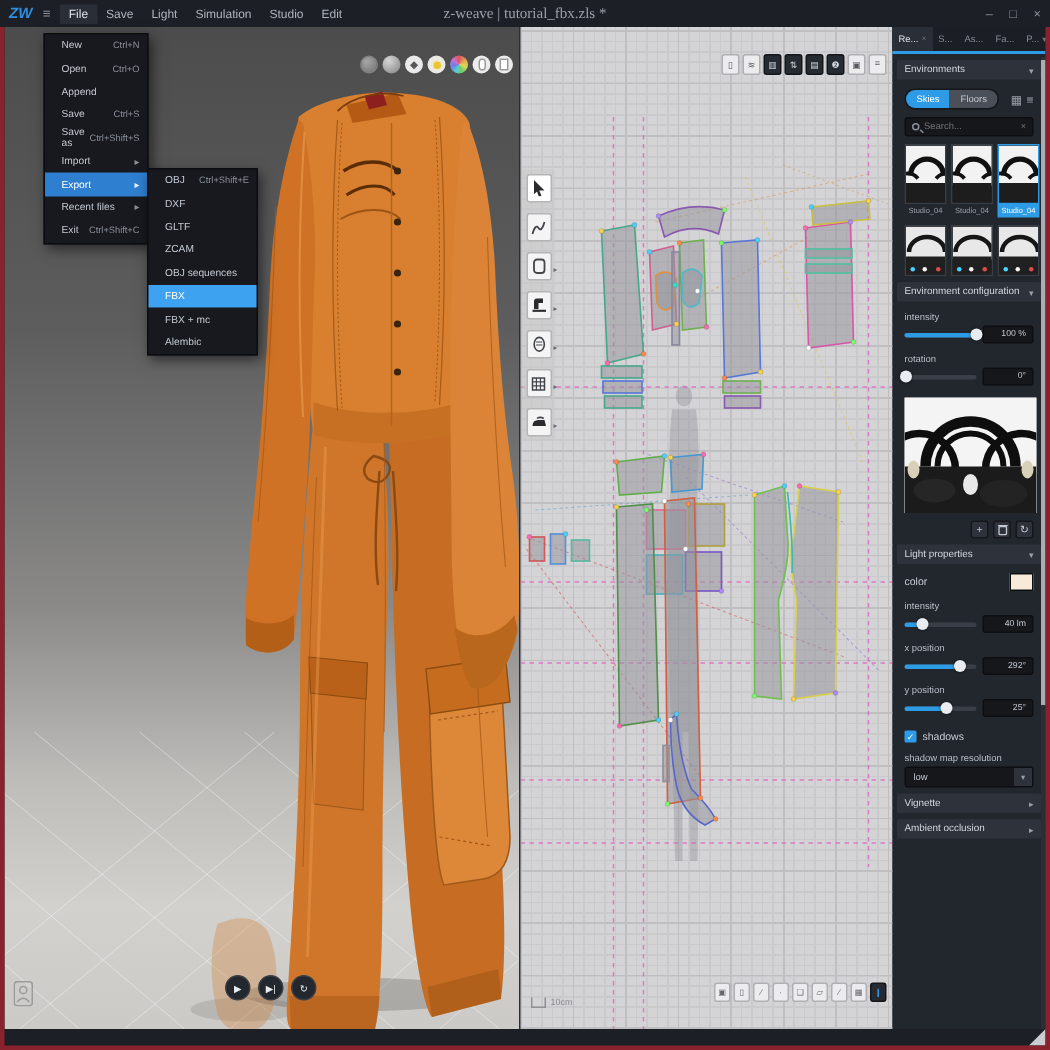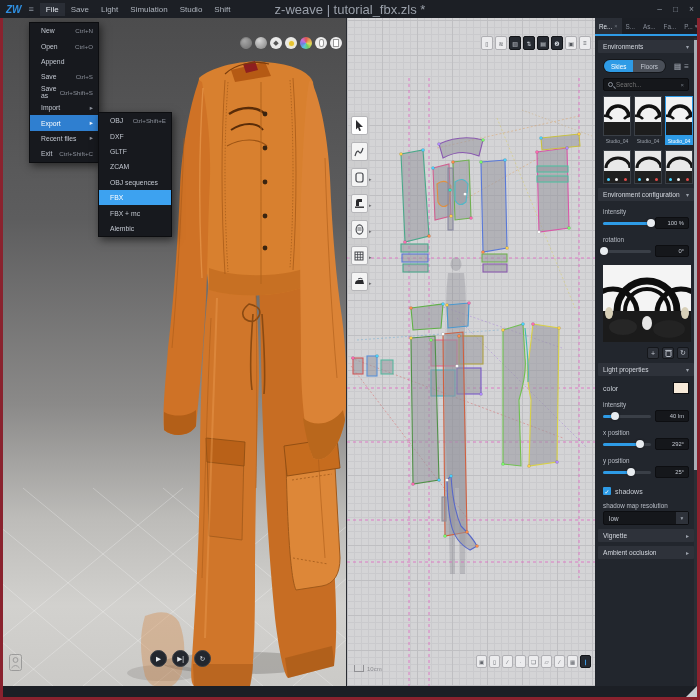--- a/index.html
+++ b/index.html
@@ -7,21 +7,21 @@
     font-family:"Liberation Sans", sans-serif; }
   .window { position:absolute; inset:0; background:#1b1e24; }
 
   
   .titlebar { position:absolute; left:0; top:0; right:0; height:18px; background:#1c1f25;
     display:flex; align-items:center; color:#aeb4bd; font-size:8px; z-index:40; }
   .logo { color:#2f8fe0; font-weight:bold; font-style:italic; font-size:10px; padding:0 5px 0 6px; }
   .hamb { color:#8a919c; font-size:9px; padding:0 6px 0 2px; }
   .menu-item { padding:2px 6px; cursor:default; }
   .menu-item.active { background:#2a2e36; color:#dfe3ea; }
-  .win-title { position:absolute; left:50%; transform:translateX(-50%); color:#9aa0aa; font-size:13px; }
+  .win-title { position:absolute; left:50%; transform:translateX(-50%); color:#9aa0aa; font-size:10px;font-family:Liberation Serif, serif; }
   .winctl { position:absolute; right:6px; display:flex; gap:11px; color:#8a919c; font-size:8.5px; }
 
   
   .menupanel { position:absolute; background:#17191e; border:1px solid #0c0d10;
     box-shadow:2px 3px 8px rgba(0,0,0,.55); z-index:60; color:#c3c8d1; font-size:6.8px; }
   .filemenu { left:29px; top:22px; width:70px; }
   .submenu  { left:98px; top:112px; width:74px; }
   .mrow { height:15.4px; display:flex; align-items:center; padding:0 5px 0 11px; position:relative; }
   .mrow .ms { margin-left:auto; color:#8a8f99; font-size:6.2px; }
   .mrow .arr { margin-left:auto; color:#8a8f99; font-size:6.5px; }
@@ -146,21 +146,21 @@
 <div class="window">
 
   <div class="titlebar">
     <span class="logo">ZW</span>
     <span class="hamb">≡</span>
     <span class="menu-item active">File</span>
     <span class="menu-item">Save</span>
     <span class="menu-item">Light</span>
     <span class="menu-item">Simulation</span>
     <span class="menu-item">Studio</span>
-    <span class="menu-item">Shift</span>
+    <span class="menu-item">Edit</span>
     <span class="win-title">z-weave | tutorial_fbx.zls *</span>
     <span class="winctl">
       <span>–</span>
       <span>□</span>
       <span>×</span>
     </span>
   </div>
 
   <div class="vp3d">
     <svg width="343" height="668" viewBox="0 0 343 668">

